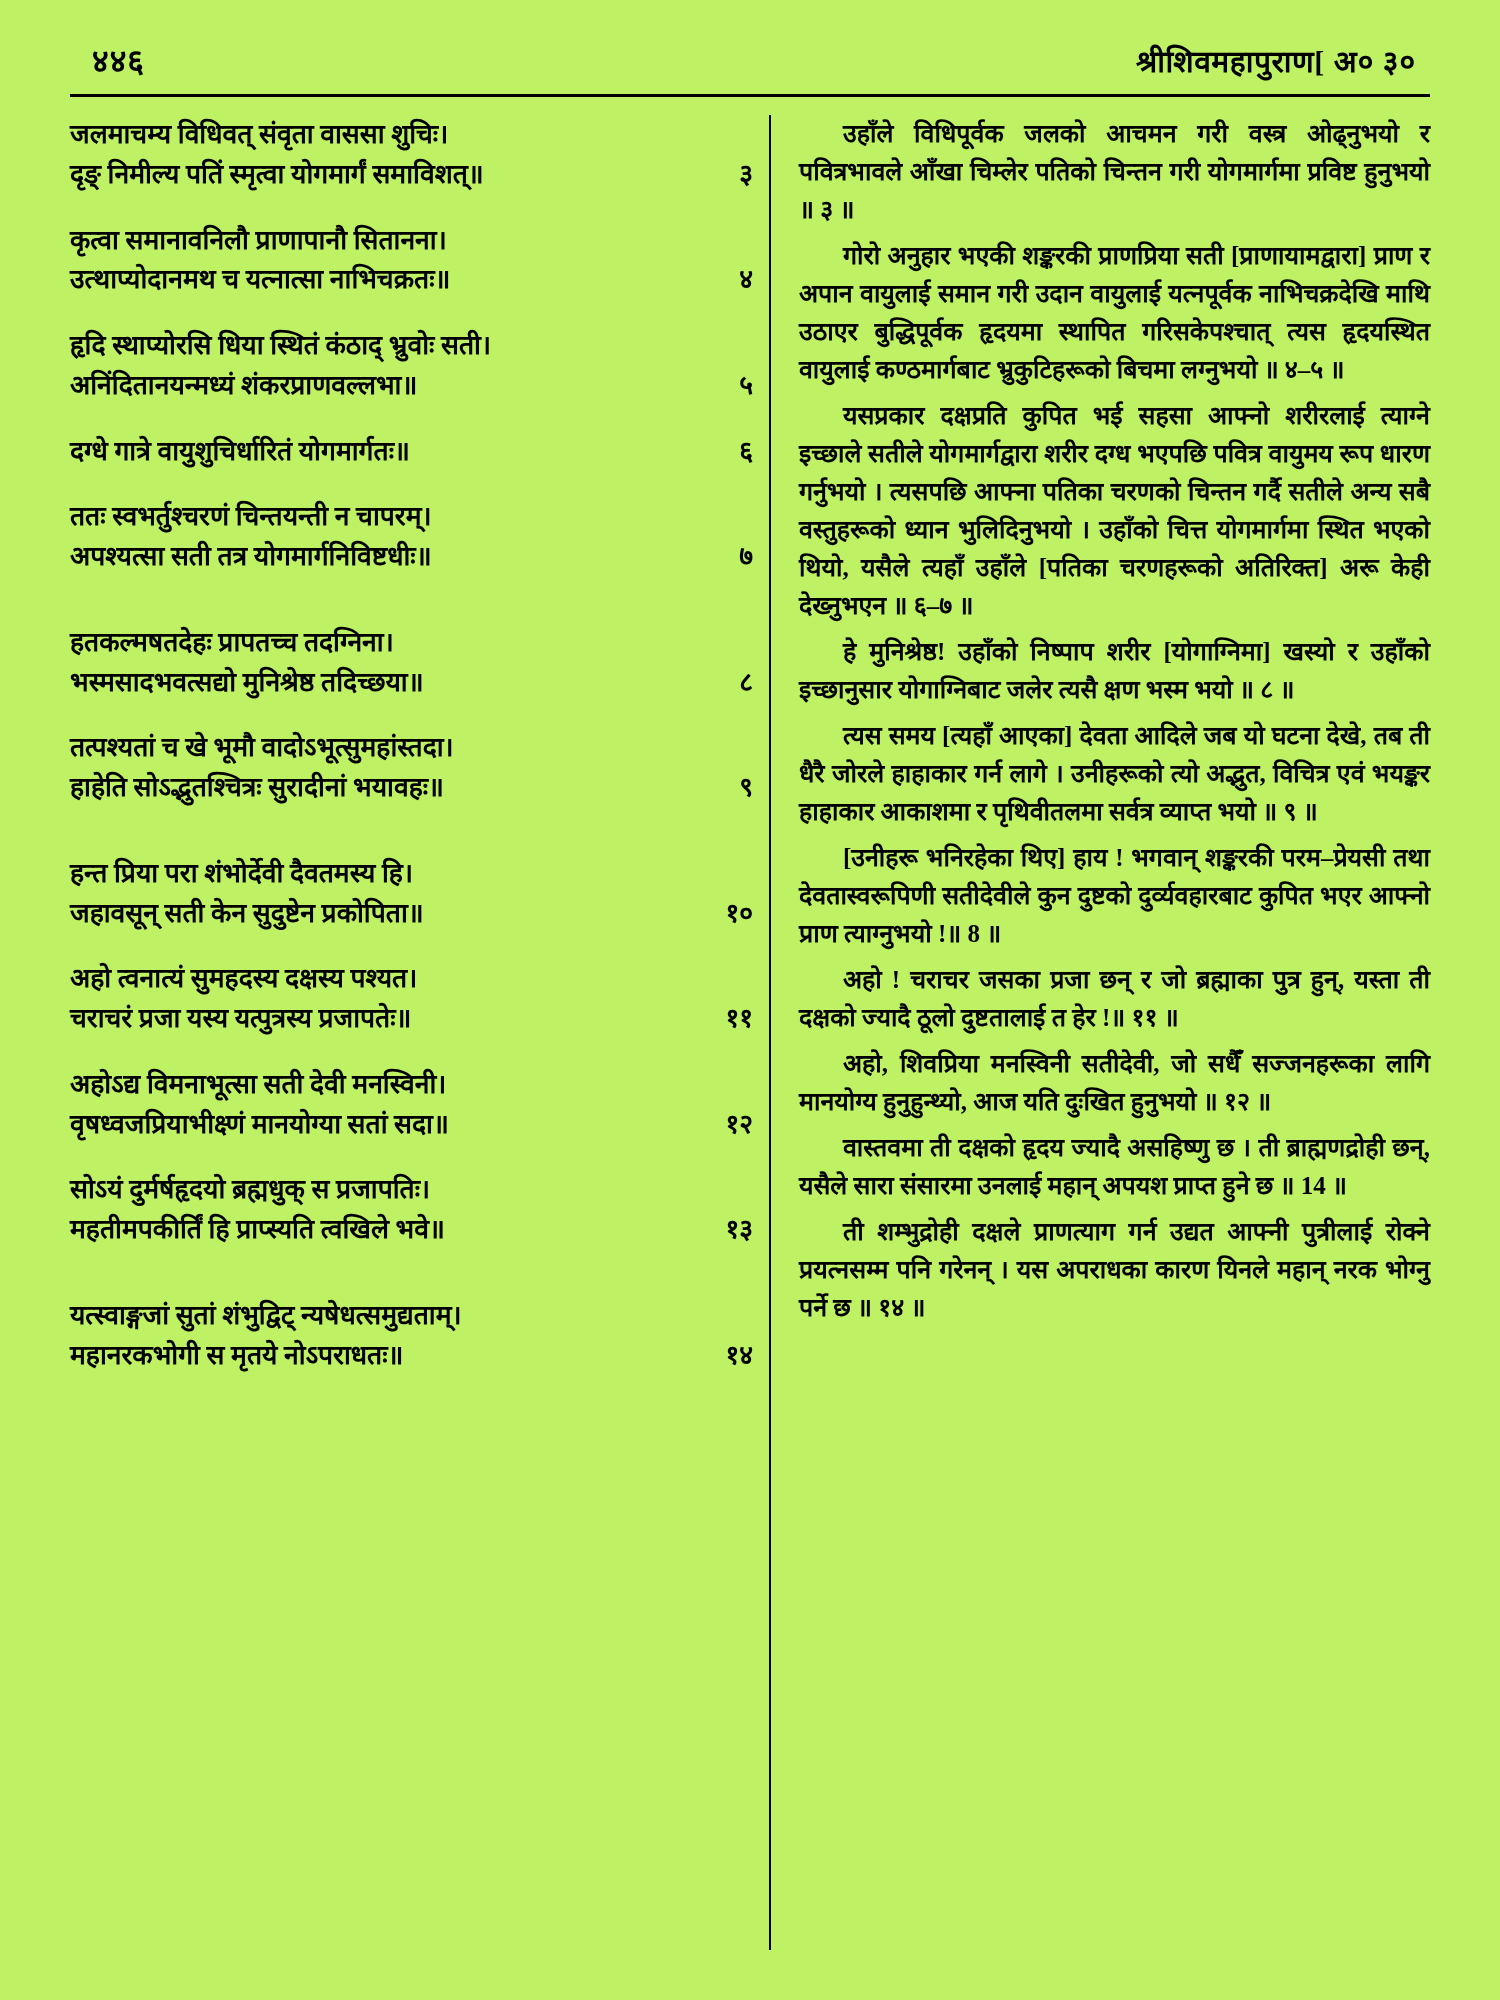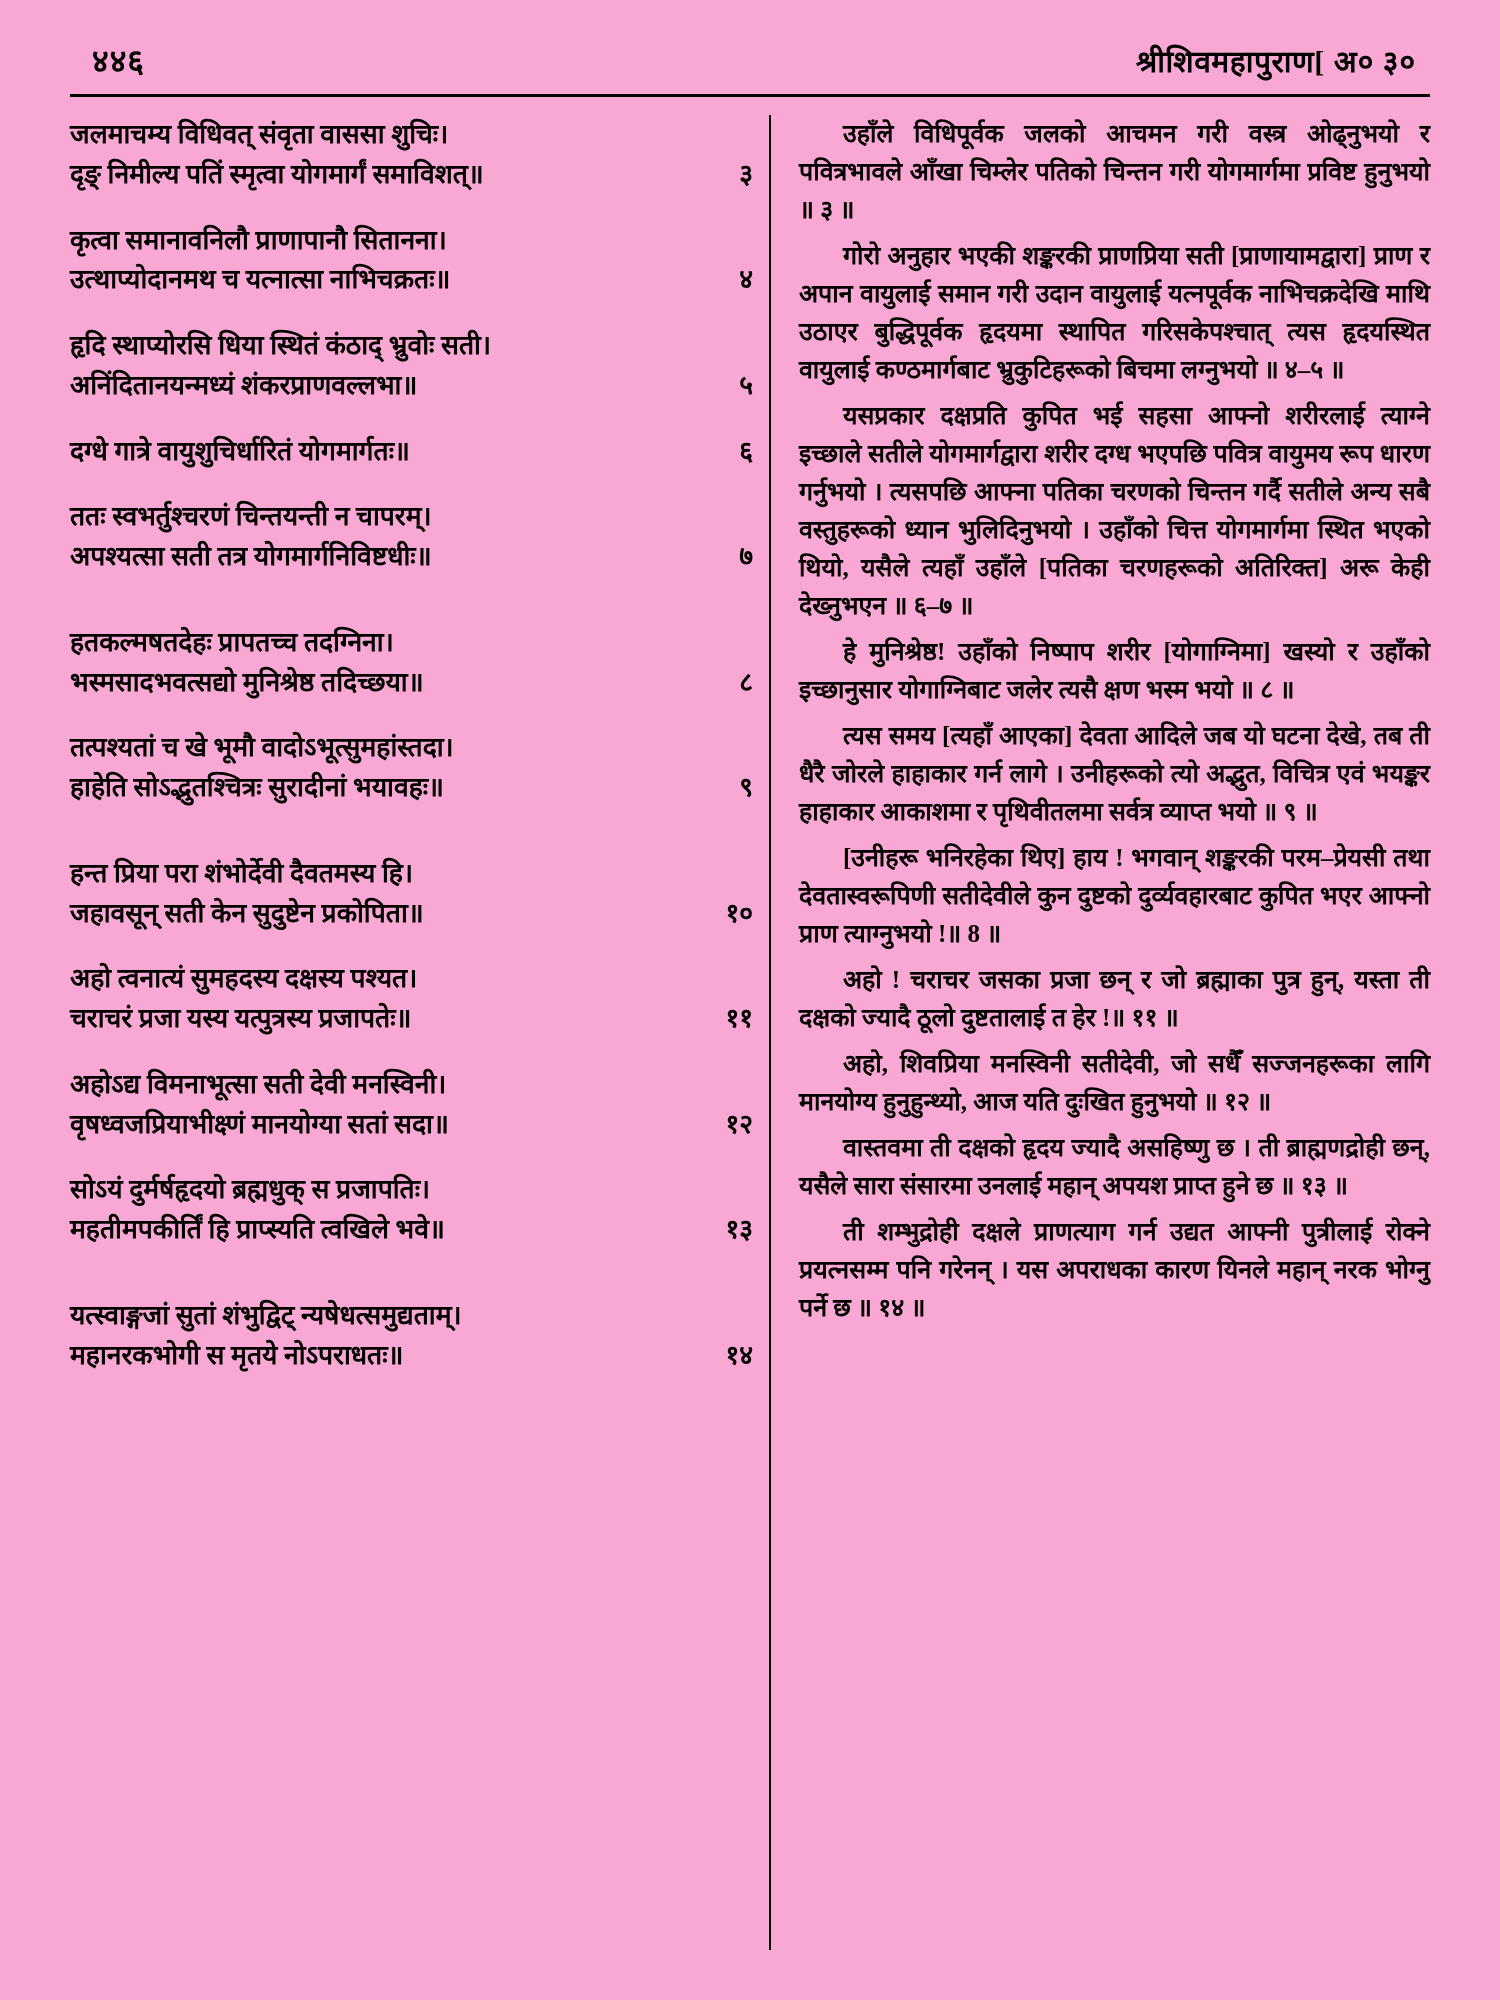--- a/index.html
+++ b/index.html
@@ -4,21 +4,21 @@
 <style>
   html, body {
     margin: 0;
     padding: 0;
     background: #ffffff;
   }
   .page {
     position: relative;
     width: 1500px;
     height: 2000px;
-    background: #f9a8d4;
+    background: #bef264;
     box-sizing: border-box;
     padding: 38px 70px 20px 70px;
     font-family: "Liberation Serif", "DejaVu Serif", serif;
     color: #000000;
     overflow: hidden;
   }
   
   .header {
     display: flex;
     align-items: baseline;
@@ -267,18 +267,18 @@
 
     <div class="col col-right">
       <p class="para">उहाँले विधिपूर्वक जलको आचमन गरी वस्त्र ओढ्नुभयो र पवित्रभावले आँखा चिम्लेर पतिको चिन्तन गरी योगमार्गमा प्रविष्ट हुनुभयो ॥ ३ ॥</p>
       <p class="para">गोरो अनुहार भएकी शङ्करकी प्राणप्रिया सती [प्राणायामद्वारा] प्राण र अपान वायुलाई समान गरी उदान वायुलाई यत्नपूर्वक नाभिचक्रदेखि माथि उठाएर बुद्धिपूर्वक हृदयमा स्थापित गरिसकेपश्चात् त्यस हृदयस्थित वायुलाई कण्ठमार्गबाट भ्रुकुटिहरूको बिचमा लग्नुभयो ॥ ४–५ ॥</p>
       <p class="para">यसप्रकार दक्षप्रति कुपित भई सहसा आफ्नो शरीरलाई त्याग्ने इच्छाले सतीले योगमार्गद्वारा शरीर दग्ध भएपछि पवित्र वायुमय रूप धारण गर्नुभयो । त्यसपछि आफ्ना पतिका चरणको चिन्तन गर्दै सतीले अन्य सबै वस्तुहरूको ध्यान भुलिदिनुभयो । उहाँको चित्त योगमार्गमा स्थित भएको थियो, यसैले त्यहाँ उहाँले [पतिका चरणहरूको अतिरिक्त] अरू केही देख्नुभएन ॥ ६–७ ॥</p>
       <p class="para">हे मुनिश्रेष्ठ! उहाँको निष्पाप शरीर [योगाग्निमा] खस्यो र उहाँको इच्छानुसार योगाग्निबाट जलेर त्यसै क्षण भस्म भयो ॥ ८ ॥</p>
       <p class="para">त्यस समय [त्यहाँ आएका] देवता आदिले जब यो घटना देखे, तब ती धैरै जोरले हाहाकार गर्न लागे । उनीहरूको त्यो अद्भुत, विचित्र एवं भयङ्कर हाहाकार आकाशमा र पृथिवीतलमा सर्वत्र व्याप्त भयो ॥ ९ ॥</p>
       <p class="para">[उनीहरू भनिरहेका थिए] हाय ! भगवान् शङ्करकी परम–प्रेयसी तथा देवतास्वरूपिणी सतीदेवीले कुन दुष्टको दुर्व्यवहारबाट कुपित भएर आफ्नो प्राण त्याग्नुभयो !॥ 8 ॥</p>
       <p class="para">अहो ! चराचर जसका प्रजा छन् र जो ब्रह्माका पुत्र हुन्, यस्ता ती दक्षको ज्यादै ठूलो दुष्टतालाई त हेर !॥ ११ ॥</p>
       <p class="para">अहो, शिवप्रिया मनस्विनी सतीदेवी, जो सधैँ सज्जनहरूका लागि मानयोग्य हुनुहुन्थ्यो, आज यति दुःखित हुनुभयो ॥ १२ ॥</p>
-      <p class="para">वास्तवमा ती दक्षको हृदय ज्यादै असहिष्णु छ । ती ब्राह्मणद्रोही छन्, यसैले सारा संसारमा उनलाई महान् अपयश प्राप्त हुने छ ॥ १३ ॥</p>
+      <p class="para">वास्तवमा ती दक्षको हृदय ज्यादै असहिष्णु छ । ती ब्राह्मणद्रोही छन्, यसैले सारा संसारमा उनलाई महान् अपयश प्राप्त हुने छ ॥ 14 ॥</p>
       <p class="para">ती शम्भुद्रोही दक्षले प्राणत्याग गर्न उद्यत आफ्नी पुत्रीलाई रोक्ने प्रयत्नसम्म पनि गरेनन् । यस अपराधका कारण यिनले महान् नरक भोग्नु पर्ने छ ॥ १४ ॥</p>
     </div>
 
   </div>
 </div>
 
 </body></html>

